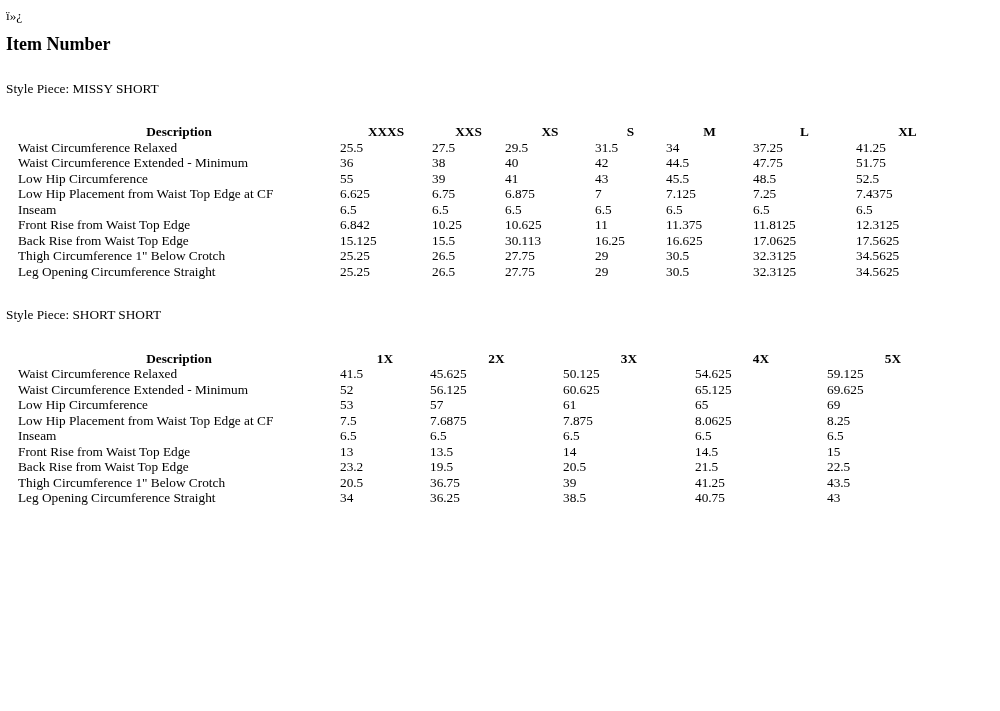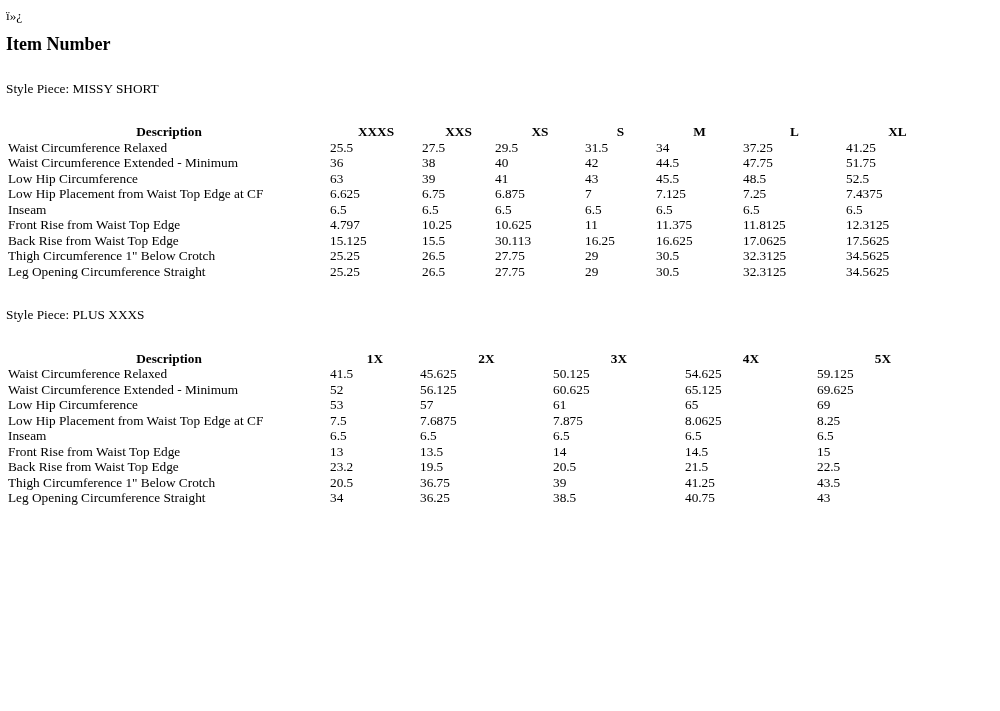--- a/index.html
+++ b/index.html
@@ -22,21 +22,21 @@
     font-weight: bold;
     margin: 12px 0;
   }
   .style-label {
     margin: 28px 0;
   }
   table.size-table {
     border-collapse: collapse;
     table-layout: fixed;
     width: 941px;
-    margin: 2px;
+    margin: 12px;
   }
   table.size-table th,
   table.size-table td {
     padding: 0;
     font-size: 13.3px;
     line-height: 15.5px;
     vertical-align: top;
     white-space: nowrap;
     overflow: hidden;
     text-align: left;
@@ -97,21 +97,21 @@
             <td>36</td>
             <td>38</td>
             <td>40</td>
             <td>42</td>
             <td>44.5</td>
             <td>47.75</td>
             <td>51.75</td>
           </tr>
           <tr>
             <td>Low Hip Circumference</td>
-            <td>63</td>
+            <td>55</td>
             <td>39</td>
             <td>41</td>
             <td>43</td>
             <td>45.5</td>
             <td>48.5</td>
             <td>52.5</td>
           </tr>
           <tr>
             <td>Low Hip Placement from Waist Top Edge at CF</td>
             <td>6.625</td>
@@ -127,21 +127,21 @@
             <td>6.5</td>
             <td>6.5</td>
             <td>6.5</td>
             <td>6.5</td>
             <td>6.5</td>
             <td>6.5</td>
             <td>6.5</td>
           </tr>
           <tr>
             <td>Front Rise from Waist Top Edge</td>
-            <td>4.797</td>
+            <td>6.842</td>
             <td>10.25</td>
             <td>10.625</td>
             <td>11</td>
             <td>11.375</td>
             <td>11.8125</td>
             <td>12.3125</td>
           </tr>
           <tr>
             <td>Back Rise from Waist Top Edge</td>
             <td>15.125</td>
@@ -170,21 +170,21 @@
             <td>29</td>
             <td>30.5</td>
             <td>32.3125</td>
             <td>34.5625</td>
           </tr>
         </tbody>
       </table>
   </section>
 
   <section>
-    <p class="style-label">Style Piece: PLUS XXXS</p>
+    <p class="style-label">Style Piece: SHORT SHORT</p>
     <table class="size-table">
         <colgroup>
           <col style="width: 322px;">
           <col style="width: 90px;">
           <col style="width: 133px;">
           <col style="width: 132px;">
           <col style="width: 132px;">
           <col style="width: 132px;">
         </colgroup>
         <thead>

